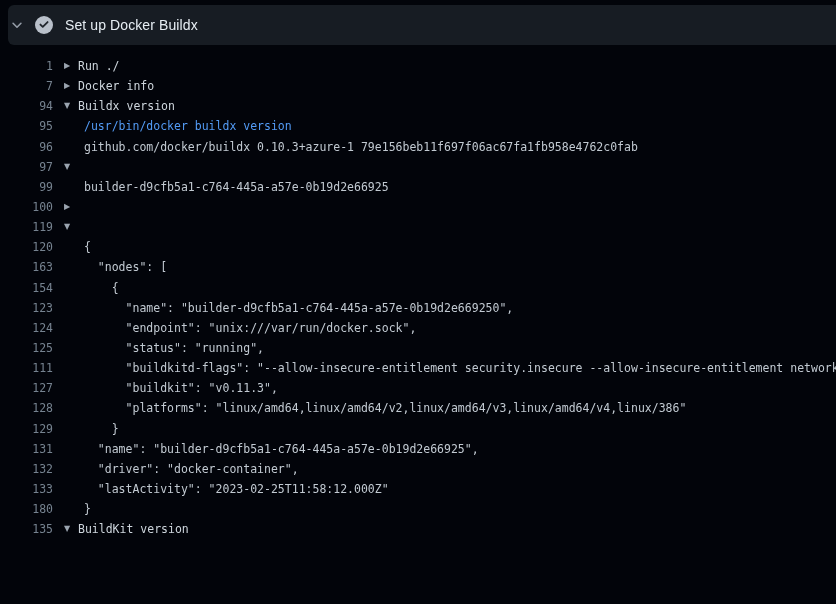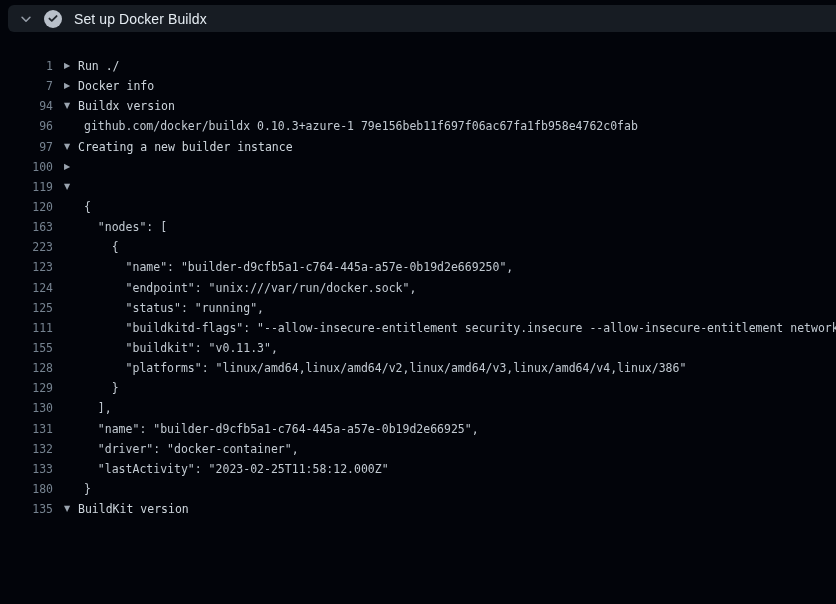--- a/index.html
+++ b/index.html
@@ -2,23 +2,23 @@
 <html><head>
 <meta charset="utf-8">
 <style>
   html,body{margin:0;padding:0;}
   body{
     width:836px;height:604px;overflow:hidden;position:relative;
     background:#02040a;
     font-family:"DejaVu Sans Mono","Liberation Mono",monospace;
   }
   .step-header{
-    position:absolute;left:8px;top:5px;right:0;height:27px;
+    position:absolute;left:8px;top:5px;right:0;height:40px;
     background:#171c23;border-radius:6px 0 0 6px;
-    display:flex;align-items:center;padding-left:11px;box-sizing:border-box;
+    display:flex;align-items:center;padding-left:2px;box-sizing:border-box;
     cursor:pointer;
   }
   .chev{width:14px;height:14px;margin-right:11px;flex:none;display:flex;align-items:center;justify-content:center;}
   .status{width:18px;height:18px;margin-right:12px;flex:none;}
   .step-title{
     font-family:"Liberation Sans","DejaVu Sans",sans-serif;
     font-size:14px;color:#e6edf3;letter-spacing:.1px;
   }
   .log{
     position:absolute;left:0;right:0;top:47px;bottom:0;
@@ -56,33 +56,34 @@
       <path d="M11.2 5.4 L6.9 9.7 L4.8 7.6" stroke="#20252c" stroke-width="1.6" fill="none" stroke-linecap="round" stroke-linejoin="round"></path>
     </svg>
   </span>
   <span class="step-title">Set up Docker Buildx</span>
 </div>
 
 <div class="log">
     <div class="row group"><a class="ln">1</a><div class="body"><span class="marker">▶</span><span class="gtitle">Run ./</span></div></div>
     <div class="row group"><a class="ln">7</a><div class="body"><span class="marker">▶</span><span class="gtitle">Docker info</span></div></div>
     <div class="row group"><a class="ln">94</a><div class="body"><span class="marker">▼</span><span class="gtitle">Buildx version</span></div></div>
+    <div class="row"><a class="ln">95</a><div class="body"><span class="content cmd">/usr/bin/docker buildx version</span></div></div>
     <div class="row"><a class="ln">96</a><div class="body"><span class="content out">github.com/docker/buildx 0.10.3+azure-1 79e156beb11f697f06ac67fa1fb958e4762c0fab</span></div></div>
-    <div class="row group"><a class="ln">97</a><div class="body"><span class="marker">▼</span><span class="gtitle">Creating a new builder instance</span></div></div>
+    <div class="row group"><a class="ln">97</a><div class="body"><span class="marker">▼</span></div></div>
+    <div class="row"><a class="ln">99</a><div class="body"><span class="content out">builder-d9cfb5a1-c764-445a-a57e-0b19d2e66925</span></div></div>
     <div class="row group"><a class="ln">100</a><div class="body"><span class="marker">▶</span></div></div>
     <div class="row group"><a class="ln">119</a><div class="body"><span class="marker">▼</span></div></div>
     <div class="row"><a class="ln">120</a><div class="body"><span class="content out">{</span></div></div>
     <div class="row"><a class="ln">163</a><div class="body"><span class="content out">  "nodes": [</span></div></div>
-    <div class="row"><a class="ln">223</a><div class="body"><span class="content out">    {</span></div></div>
+    <div class="row"><a class="ln">154</a><div class="body"><span class="content out">    {</span></div></div>
     <div class="row"><a class="ln">123</a><div class="body"><span class="content out">      "name": "builder-d9cfb5a1-c764-445a-a57e-0b19d2e669250",</span></div></div>
     <div class="row"><a class="ln">124</a><div class="body"><span class="content out">      "endpoint": "unix:///var/run/docker.sock",</span></div></div>
     <div class="row"><a class="ln">125</a><div class="body"><span class="content out">      "status": "running",</span></div></div>
     <div class="row"><a class="ln">111</a><div class="body"><span class="content out">      "buildkitd-flags": "--allow-insecure-entitlement security.insecure --allow-insecure-entitlement network.host",</span></div></div>
-    <div class="row"><a class="ln">155</a><div class="body"><span class="content out">      "buildkit": "v0.11.3",</span></div></div>
+    <div class="row"><a class="ln">127</a><div class="body"><span class="content out">      "buildkit": "v0.11.3",</span></div></div>
     <div class="row"><a class="ln">128</a><div class="body"><span class="content out">      "platforms": "linux/amd64,linux/amd64/v2,linux/amd64/v3,linux/amd64/v4,linux/386"</span></div></div>
     <div class="row"><a class="ln">129</a><div class="body"><span class="content out">    }</span></div></div>
-    <div class="row"><a class="ln">130</a><div class="body"><span class="content out">  ],</span></div></div>
     <div class="row"><a class="ln">131</a><div class="body"><span class="content out">  "name": "builder-d9cfb5a1-c764-445a-a57e-0b19d2e66925",</span></div></div>
     <div class="row"><a class="ln">132</a><div class="body"><span class="content out">  "driver": "docker-container",</span></div></div>
     <div class="row"><a class="ln">133</a><div class="body"><span class="content out">  "lastActivity": "2023-02-25T11:58:12.000Z"</span></div></div>
     <div class="row"><a class="ln">180</a><div class="body"><span class="content out">}</span></div></div>
     <div class="row group"><a class="ln">135</a><div class="body"><span class="marker">▼</span><span class="gtitle">BuildKit version</span></div></div>
   </div>
 
 </body></html>

